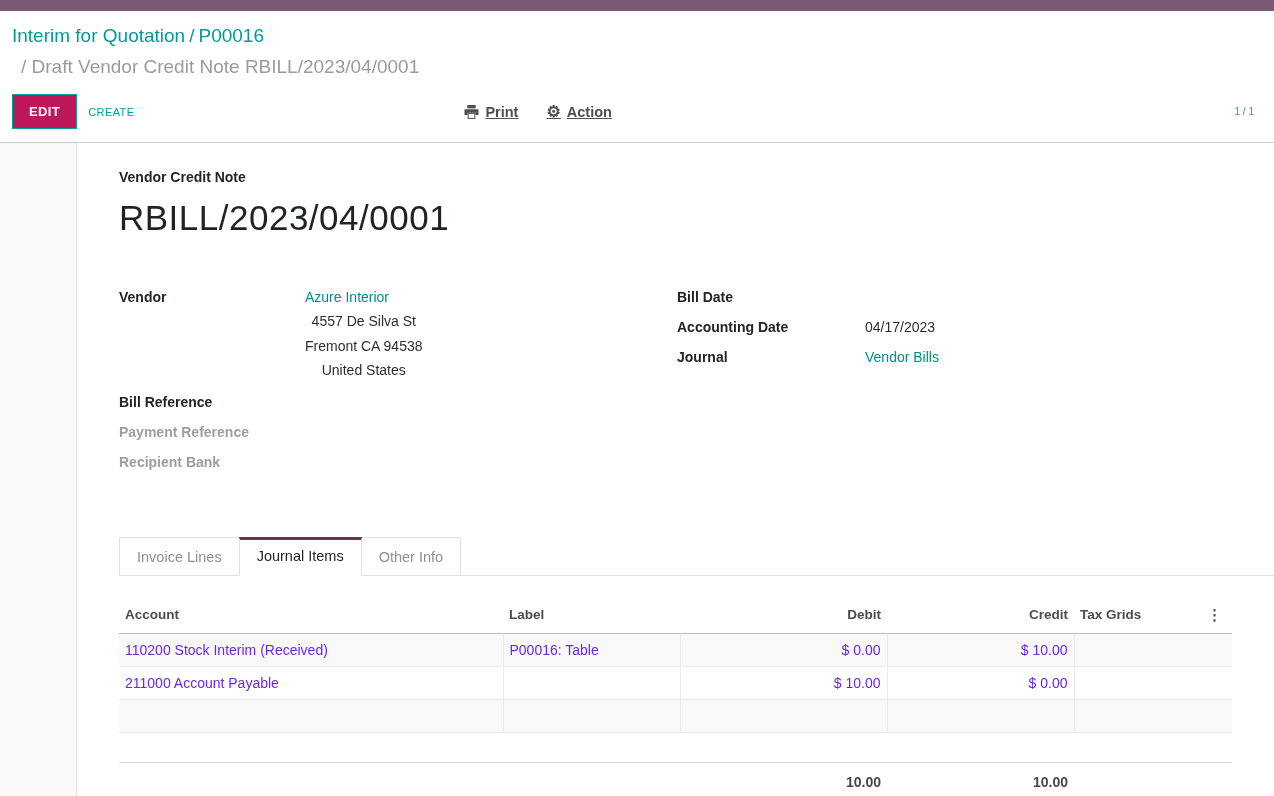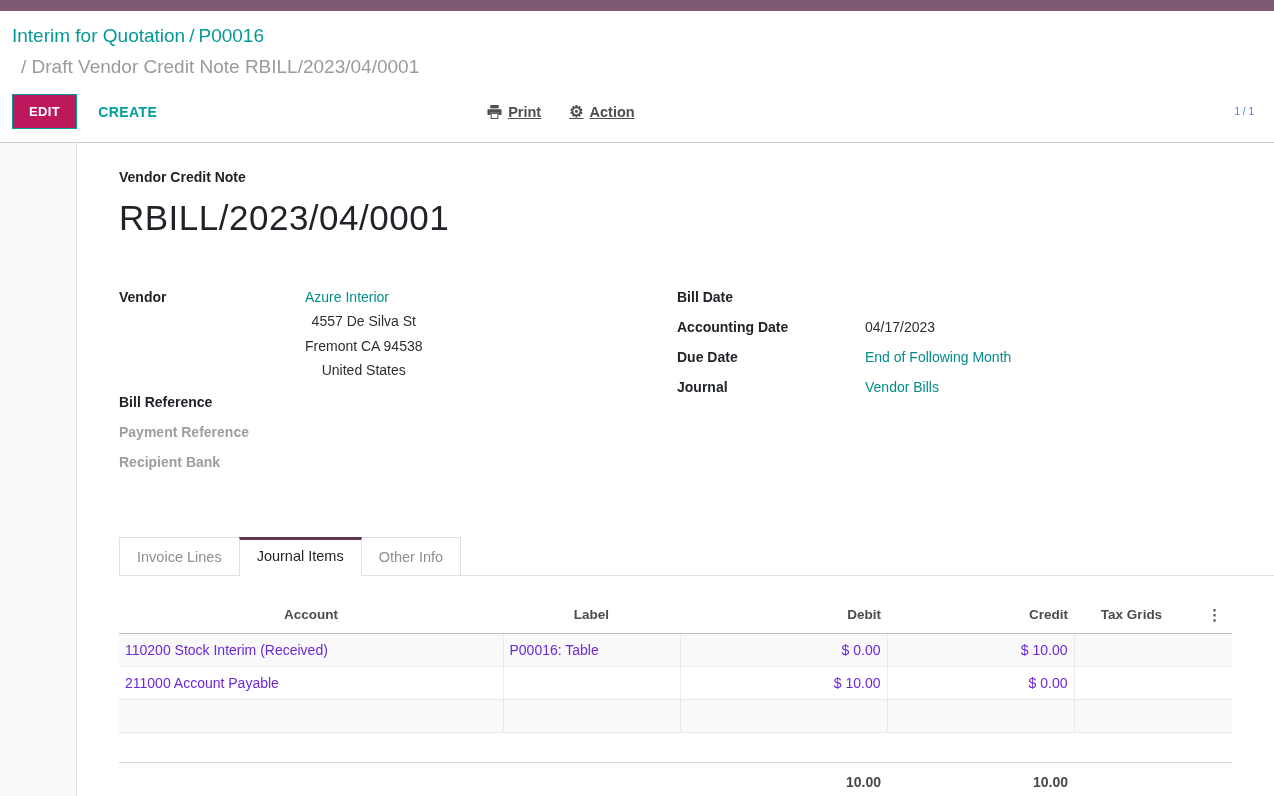--- a/index.html
+++ b/index.html
@@ -13,22 +13,22 @@
   .control-panel { padding:10px 12px 13px 12px; border-bottom:1px solid #ccc; }
   .bc-line1 { font-size:19px; line-height:30px; }
   .bc-link { color:#039a96; cursor:pointer; }
   .bc-sep  { color:#039a96; margin:0 4px; }
   .bc-line2 { font-size:19px; line-height:31px; color:#9b9b9b; padding-left:9px; }
 
   .button-row { display:flex; align-items:center; margin-top:12px; }
   .btn-edit { background:#be185d; border:1px solid #00a09d; color:#fff; font-weight:700;
               font-size:13px; letter-spacing:.4px; padding:9px 16px; cursor:pointer;
               font-family:"Liberation Sans", sans-serif; }
-  .btn-create { background:none; border:none; color:#00a09d; font-weight:700; font-size:14px;
-              letter-spacing:.4px; margin-left:21px; cursor:pointer;
+  .btn-create { background:none; border:none; color:#00a09d; font-weight:400; font-size:11px;
+              letter-spacing:.4px; margin-left:11px; cursor:pointer;
               font-family:"Liberation Sans", sans-serif; }
   .center-actions { display:flex; gap:28px; margin-left:330px; }
   .action-item { display:flex; align-items:center; gap:6px; font-size:14.5px; font-weight:700;
                  color:#4f4f4f; cursor:pointer;text-decoration:underline; }
   .pager { margin-left:auto; font-size:10px; color:#3b82f6; padding-right:8px; cursor:pointer;text-align:center; }
 
   
   .content { display:flex; height:655px; }
   .gutter { width:77px; background:#f9f9f9; border-right:1px solid #e2e2e2; }
   .sheet { flex:1; padding:26px 0 0 42px; background:#fff; }
@@ -51,21 +51,21 @@
   .tabs { display:flex; margin-top:57px; border-bottom:1px solid #dee2e6; }
   .tab { padding:11px 17px 10px 17px; font-size:14.5px; color:#8f8f8f; cursor:pointer;
          border:1px solid #dee2e6; border-bottom:none; background:#fff; margin-bottom:0; }
   .tab + .tab { margin-left:-1px; }
   .tab.active { color:#212529; border-top:3px solid #5e3a52; padding-top:8px;
                 position:relative; }
   .tab.active::after { content:""; position:absolute; left:0; right:0; bottom:-1px; height:1px; background:#fff; }
 
   
   .jtable { width:1113px; border-collapse:collapse; font-size:14px; margin-top:21px; table-layout:fixed; }
-  .jtable th { text-align:center; font-size:13.5px; font-weight:700; color:#4c4c4c;
+  .jtable th { text-align:left; font-size:13.5px; font-weight:700; color:#4c4c4c;
                padding:9px 6px; border-bottom:1px solid #bdbdbd; }
   .jtable th.num { text-align:right; }
   .jtable th.opt { text-align:right; padding-right:10px; font-size:15px; color:#555; font-weight:700; }
   .jtable tbody td { padding:8px 6px; border-bottom:1px solid #ebebeb; color:#6d28d9; height:33px; }
   .jtable tbody td:nth-child(-n+4) { border-right:1px solid #ebebeb; }
   .jtable tbody tr:nth-child(odd) { background:#f9f9f9; }
   .jtable td.num { text-align:right; }
   .jtable tfoot tr.spacer td { height:30px; }
   .jtable tfoot tr.totals td { border-top:1px solid #d6d6d6; padding:11px 6px; font-weight:700;
                                color:#474747; }
@@ -142,24 +142,20 @@
       <div class="right">
         <div class="field-row">
           <div class="field-label">Bill Date</div>
           <div class="field-value"></div>
         </div>
         <div class="field-row">
           <div class="field-label">Accounting Date</div>
           <div class="field-value">04/17/2023</div>
         </div>
         <div class="field-row">
-          <div class="field-label">Due Date</div>
-          <div class="field-value link-value">End of Following Month</div>
-        </div>
-        <div class="field-row">
           <div class="field-label">Journal</div>
           <div class="field-value link-value">Vendor Bills</div>
         </div>
       </div>
     </div>
 
     <div class="tabs">
       <div class="tab">Invoice Lines</div>
       <div class="tab active">Journal Items</div>
       <div class="tab">Other Info</div>

